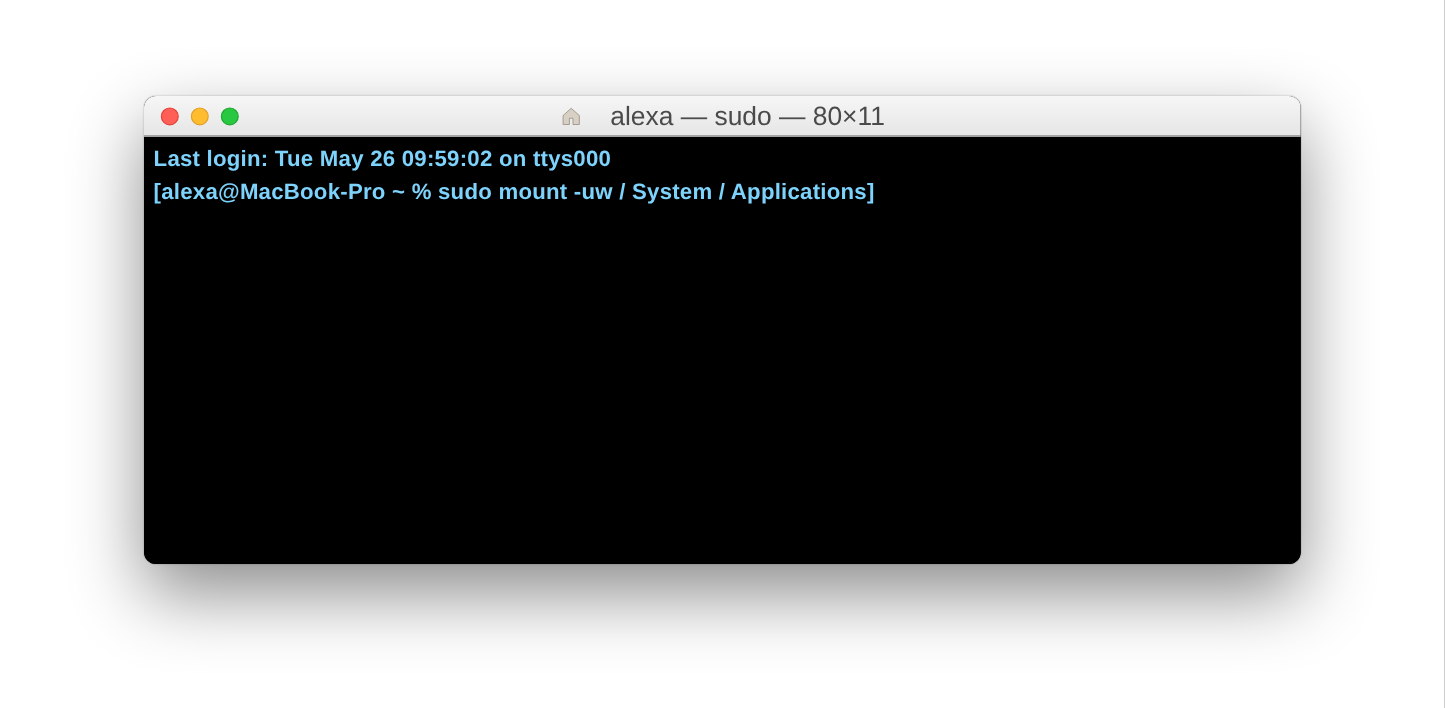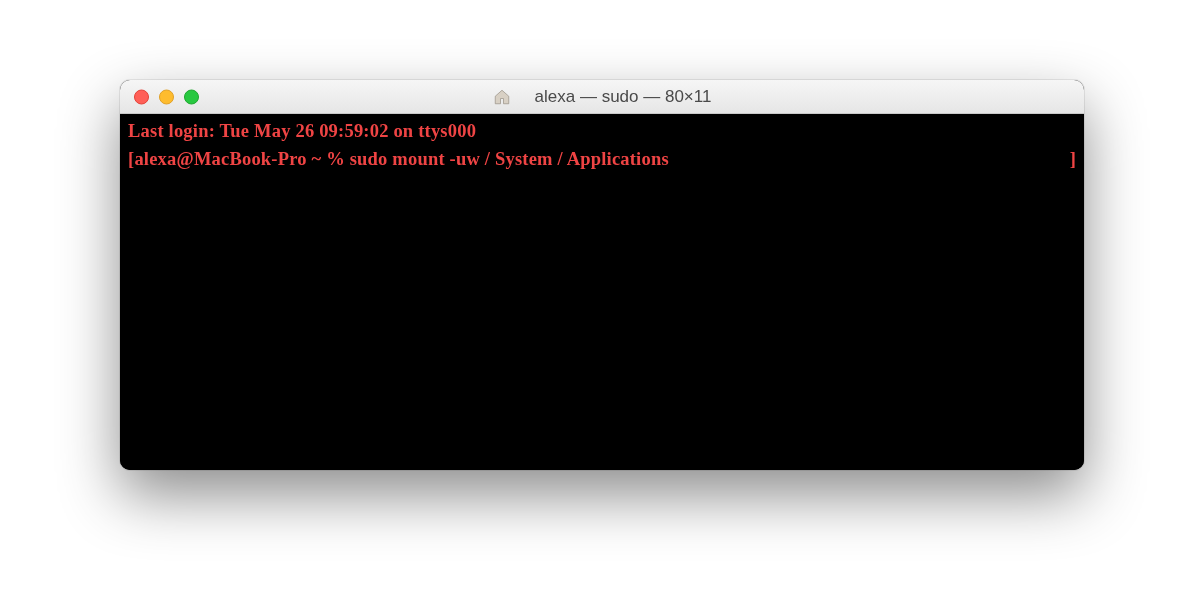--- a/index.html
+++ b/index.html
@@ -45,47 +45,47 @@
     .tl.red   { background: #ff5f57; border: 0.5px solid #e24238; }
     .tl.amber { background: #febc2e; border: 0.5px solid #e0a027; }
     .tl.green { background: #28c840; border: 0.5px solid #1fa72f; }
     .title-wrap {
       flex: 1;
       display: flex;
       align-items: center;
       justify-content: center;
       gap: 24px;
       color: #4a4a4a;
-      font-size: 17px;
+      font-size: 22px;
       font-weight: 400;
     }
     .home-icon {
       width: 18px;
       height: 18px;
       display: inline-flex;
       align-items: center;
       justify-content: center;
     }
     .terminal-body {
       background: #000;
-      color: #ef4444;
-      font-family: Liberation Serif, serif;
+      color: #7dd3fc;
+      font-family: Liberation Sans, sans-serif;
       font-size: 18.5px;
       line-height: 1.5;
       padding: 4px 8px;
       height: calc(100% - 34px);
       letter-spacing: 0.2px;
       font-weight: 600;
     }
     .line {
       white-space: pre;
     }
     .line2-wrap {
       display: flex;
-      justify-content: space-between;
+      justify-content: flex-start;
     }
     .key-icon {
       display: inline-flex;
       vertical-align: -3px;
       background: #bdbdbd;
       width: 14px;
       height: 21px;
       align-items: center;
       justify-content: center;
       border-radius: 2px;

